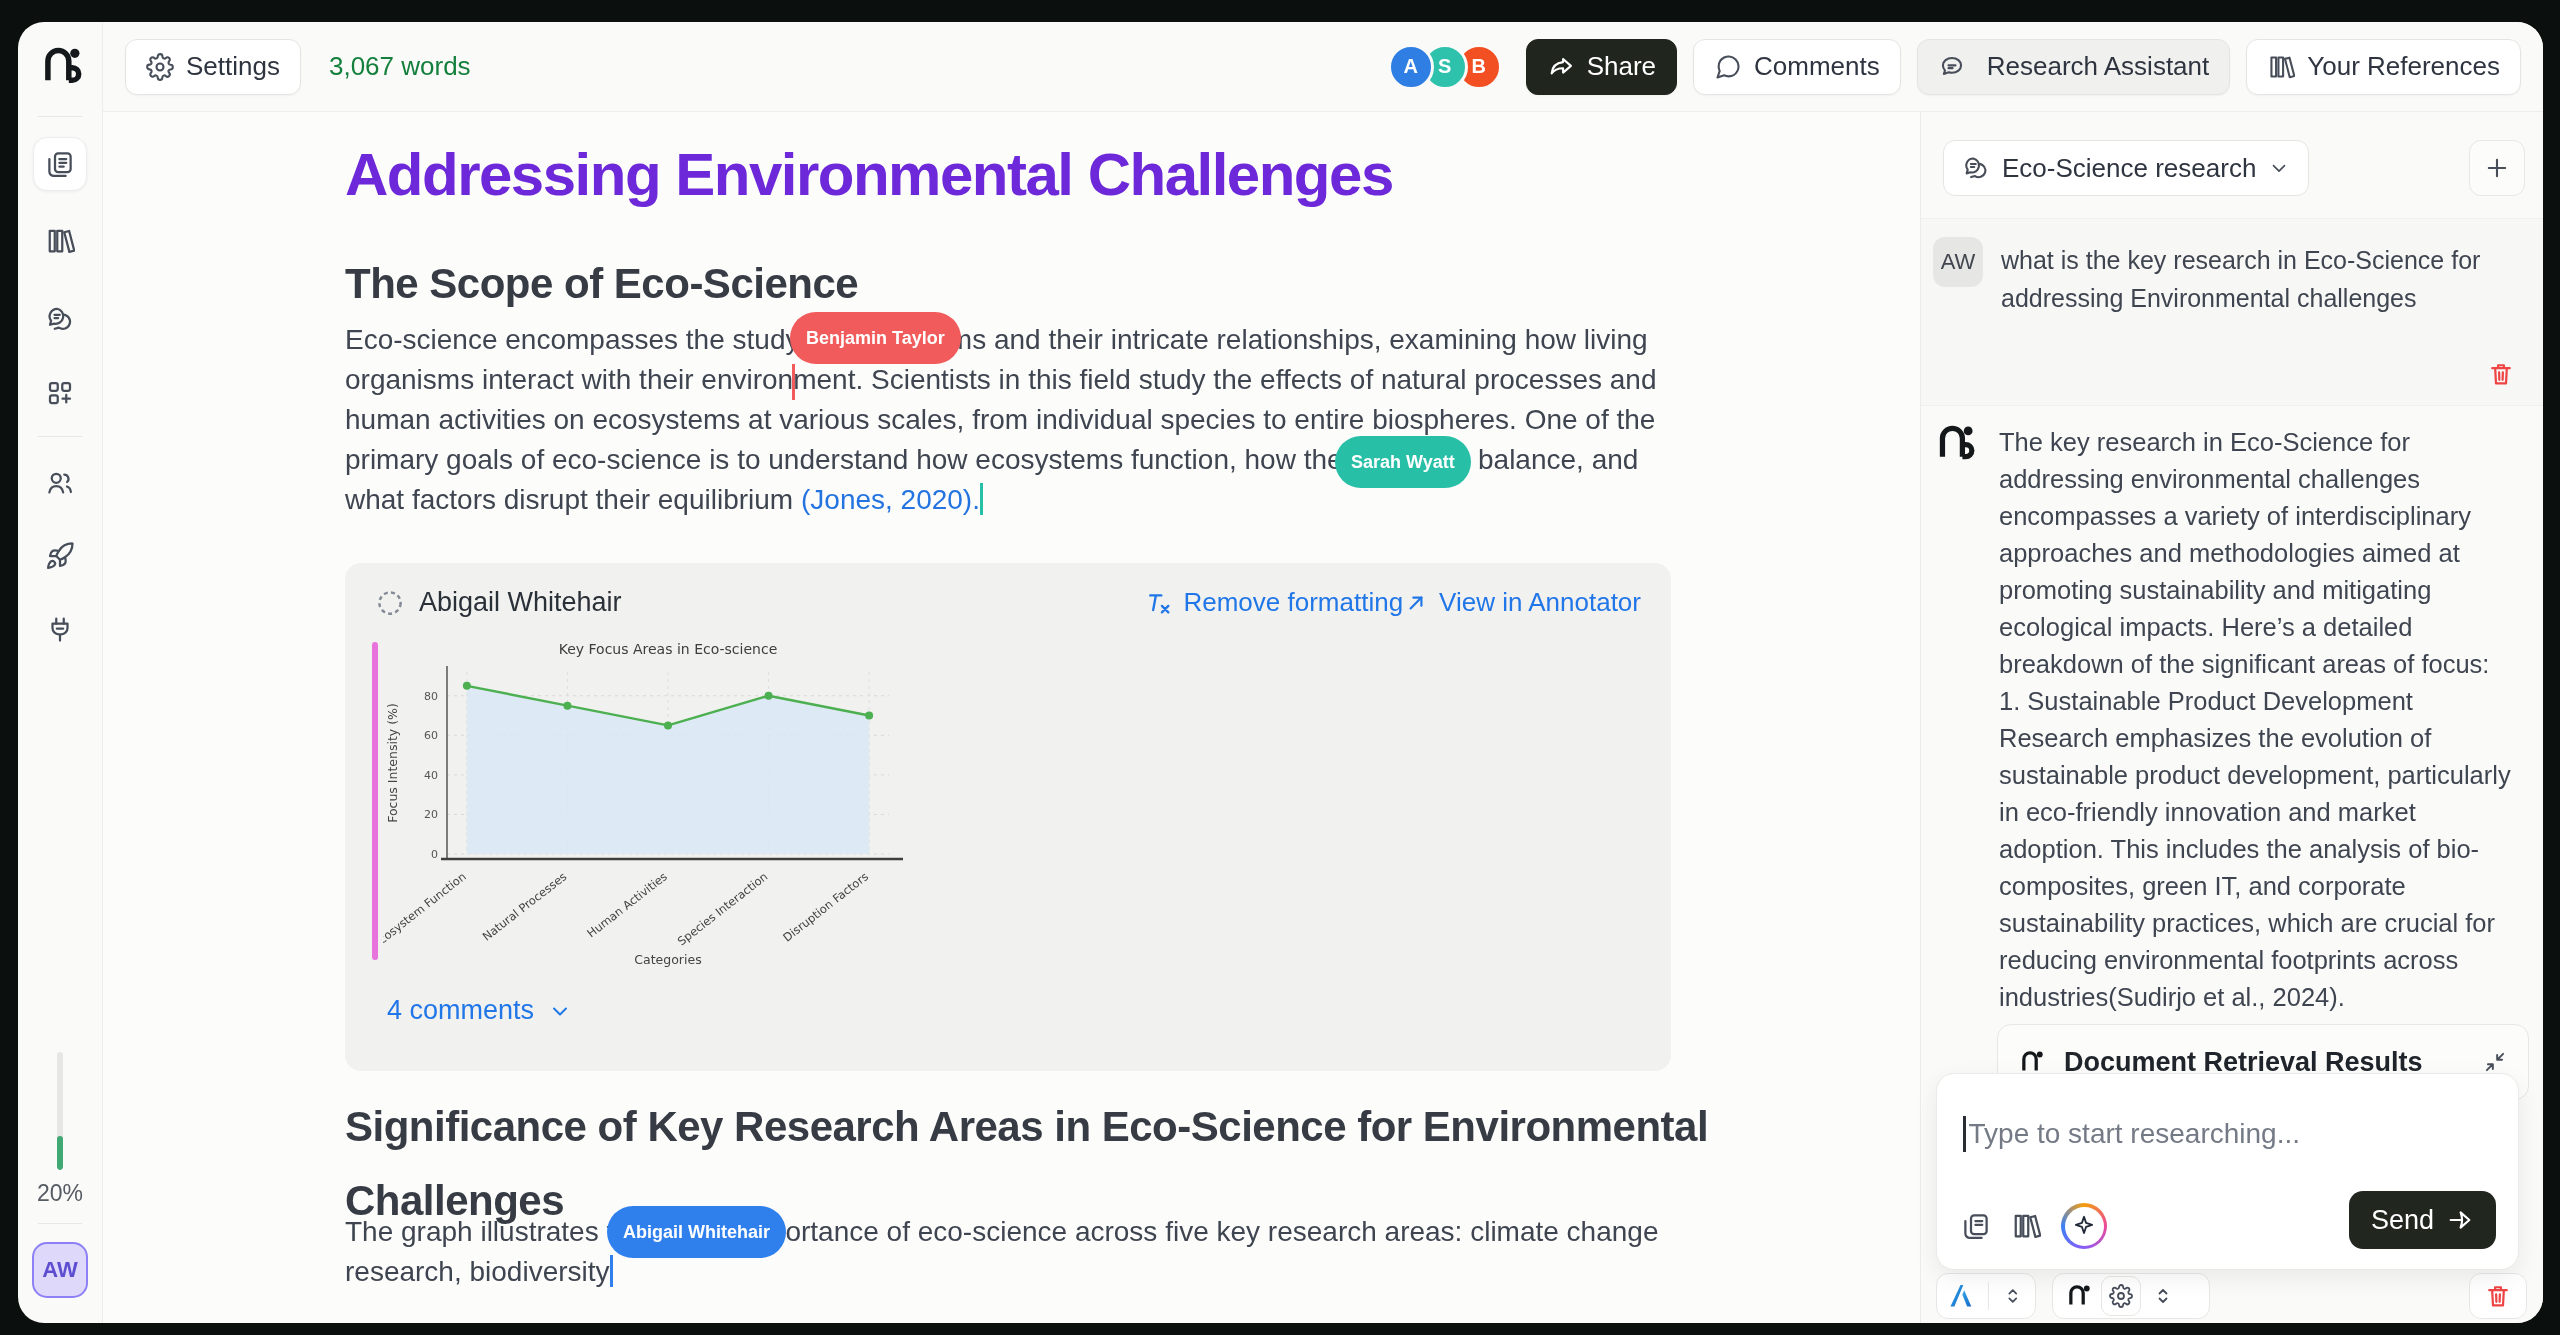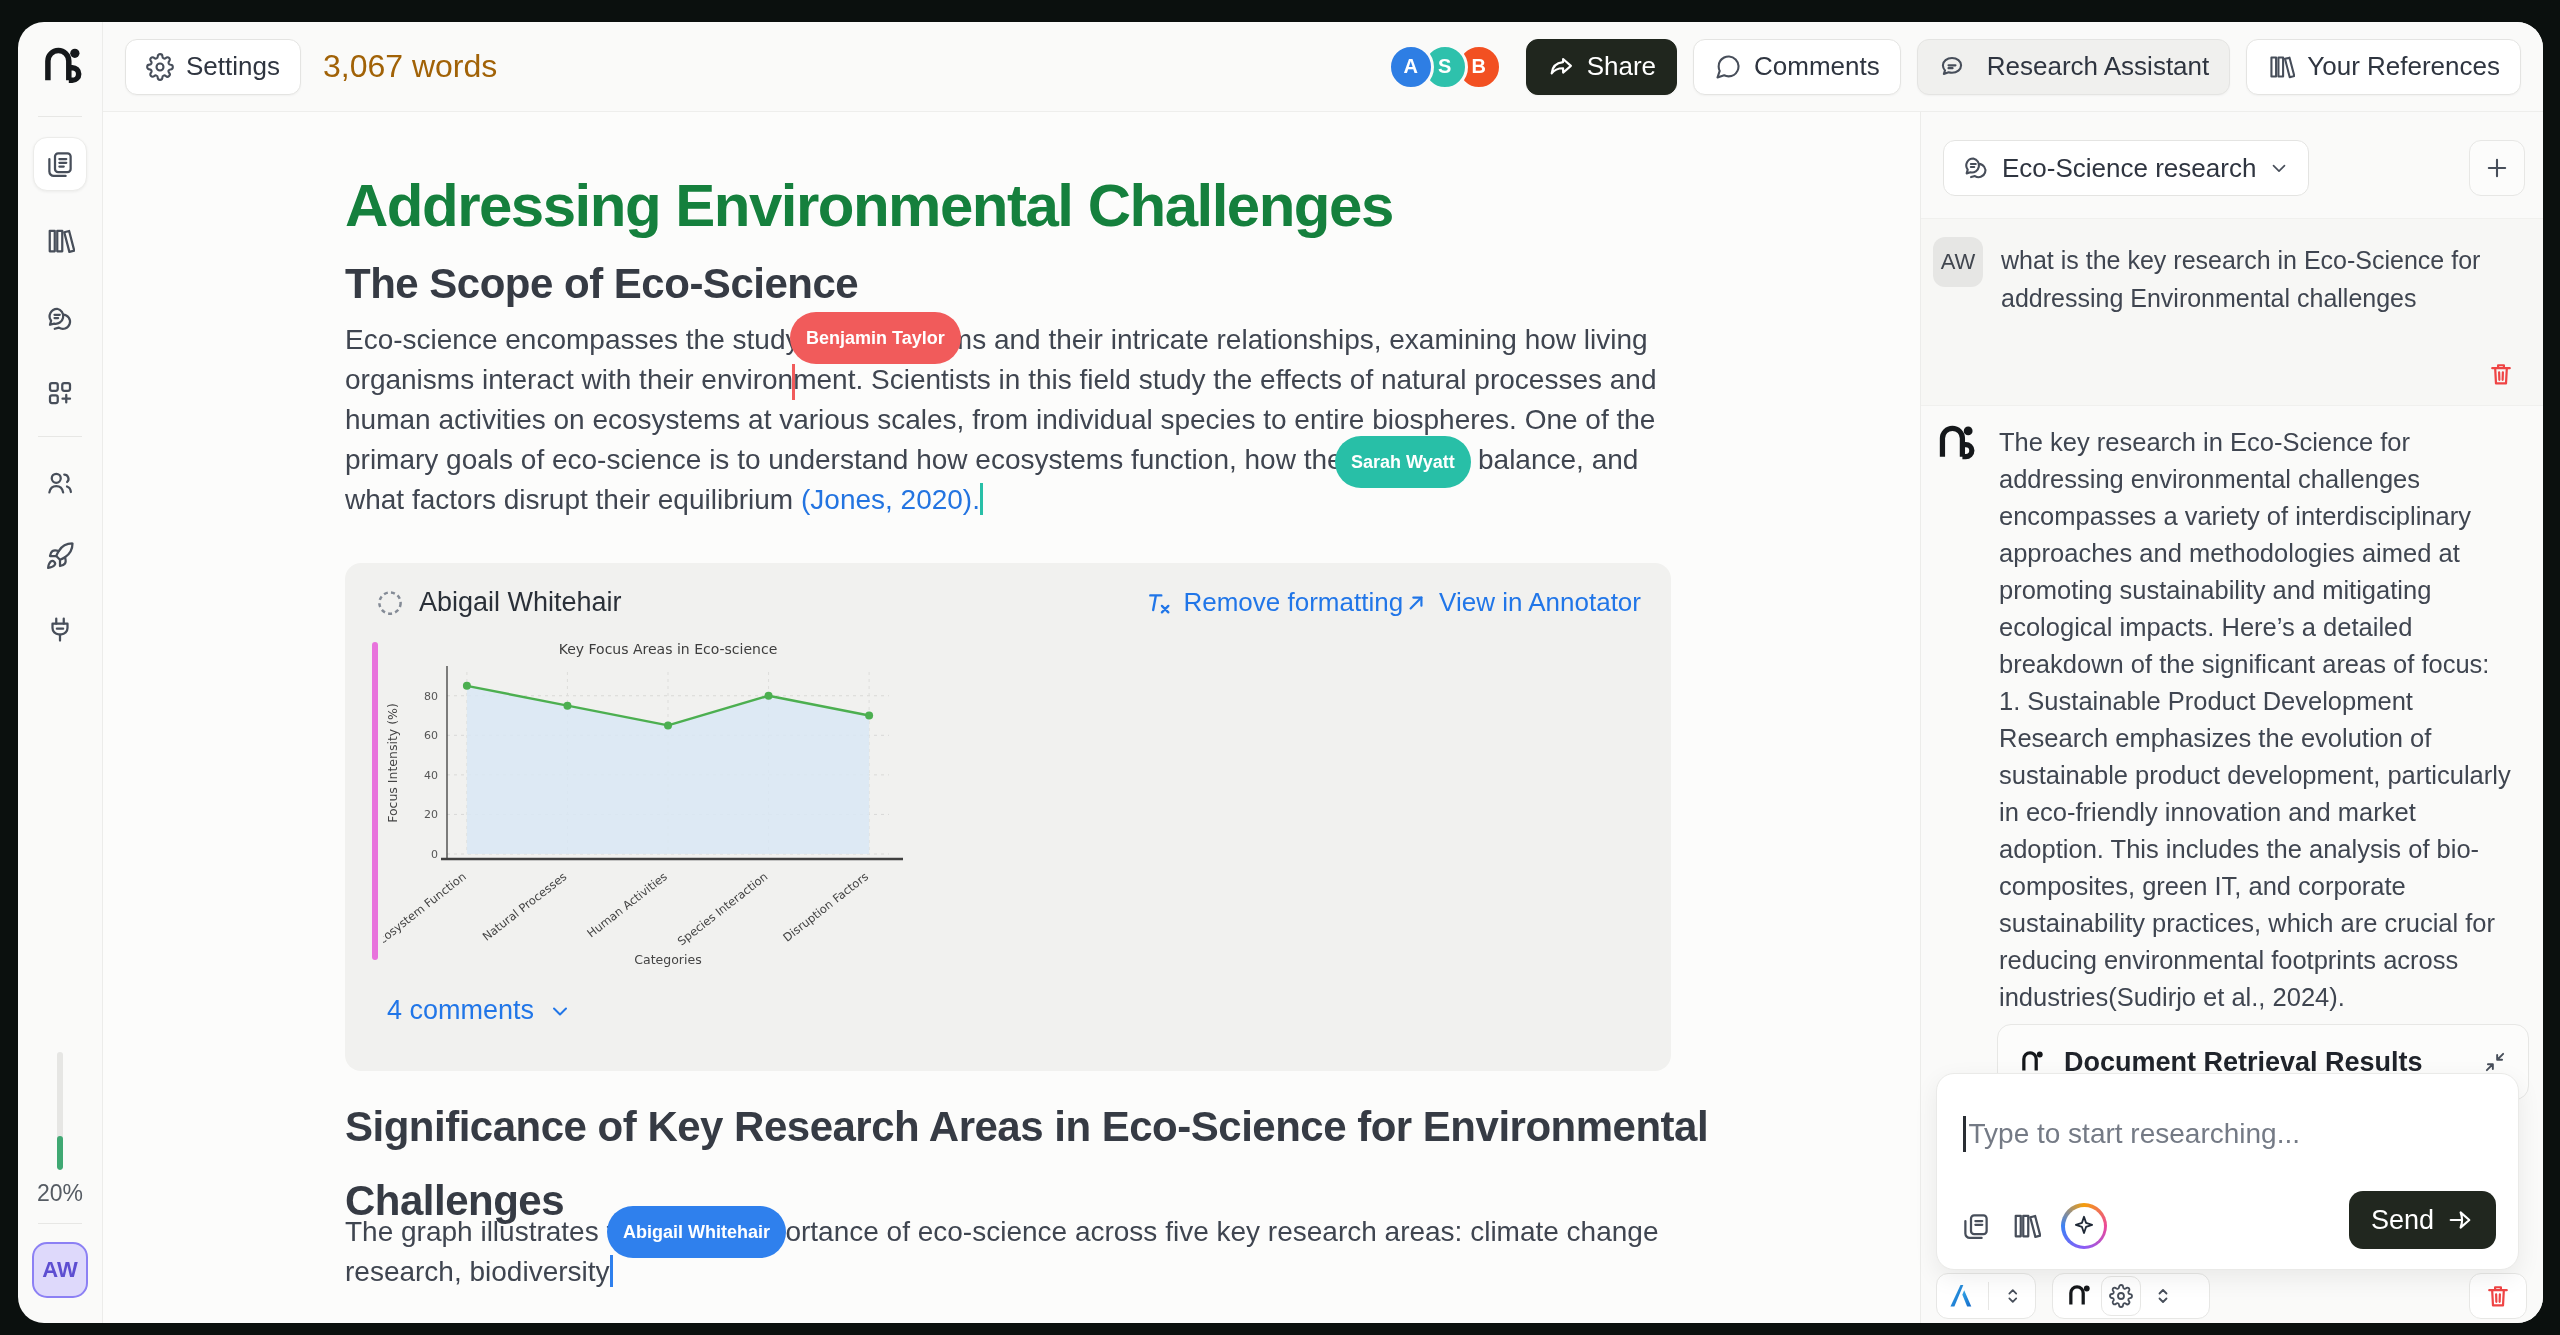--- a/index.html
+++ b/index.html
@@ -25,32 +25,32 @@
                  font-size:22px; font-weight:bold; font-family:"Liberation Sans",sans-serif; cursor:pointer; }
 
   
   .topbar { position:absolute; left:85px; top:0; right:0; height:90px; border-bottom:1px solid #EEEEEC;
             display:flex; align-items:center; padding:0 22px; gap:16px; background:#FAFAF9; }
   .btn { display:inline-flex; align-items:center; gap:12px; height:56px; padding:0 20px;
          background:#FFFFFF; border:1px solid #E4E4E2; border-radius:12px; font-size:26px; color:#2F3540;
          font-family:"Liberation Sans",sans-serif; cursor:pointer; box-shadow:0 1px 2px rgba(0,0,0,.04); white-space:nowrap; }
   .btn.gray { background:#F0F0EE;gap:21px; }
   .btn.dark { background:#20261E; color:#FFFFFF; border-color:#20261E; }
-  .wordcount { font-size:32px; color:#a16207; margin-left:6px; white-space:nowrap; }
+  .wordcount { font-size:26px; color:#15803d; margin-left:12px; white-space:nowrap; }
   .spacer { flex:1; }
   .avatar-stack { display:flex; margin-right:8px; }
   .avatar-stack .av { width:46px; height:46px; border-radius:50%; color:#fff; font-size:20px; font-weight:bold;
                       display:grid; place-items:center; border:3px solid #FAFAF9; }
   .av-a { background:#2E7EE4; z-index:3; }
   .av-s { background:#2EC1AC; z-index:2; margin-left:-12px; }
   .av-b { background:#F25022; z-index:1; margin-left:-12px; }
 
   
   .doc { position:absolute; left:85px; top:90px; width:1817px; bottom:0; background:#FCFCFB; overflow:hidden; }
-  .doc-title { position:absolute; left:242px; top:59px; font-size:60px; font-weight:700; letter-spacing:-1.5px; color:#15803d; }
+  .doc-title { position:absolute; left:242px; top:28px; font-size:60px; font-weight:700; letter-spacing:-1.5px; color:#6d28d9; }
   .h2 { position:absolute; left:242px; font-size:42px; font-weight:700; letter-spacing:-0.5px; color:#363B44; }
   .h2a { top:148px; }
   .h2b { top:978px; width:1420px; line-height:74px; }
   .para { position:absolute; left:242px; font-size:28px; line-height:40px; color:#3F4550; width:1340px; }
   .para1 { top:208px; }
   .para2 { top:1100px; }
   .cite { color:#2374E1; cursor:pointer; }
   .pill { position:absolute; padding:6px 16px; border-radius:999px; color:#fff; font-size:18px; font-weight:bold;
           white-space:nowrap; z-index:5; }
   .pill-red { background:#F15B5B; }

